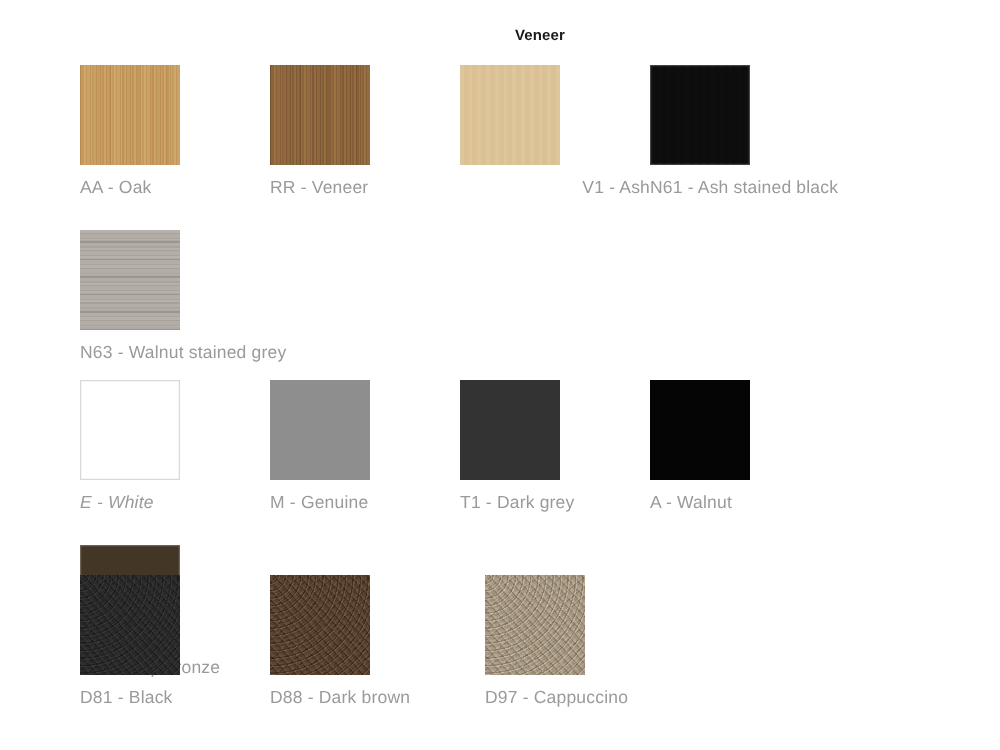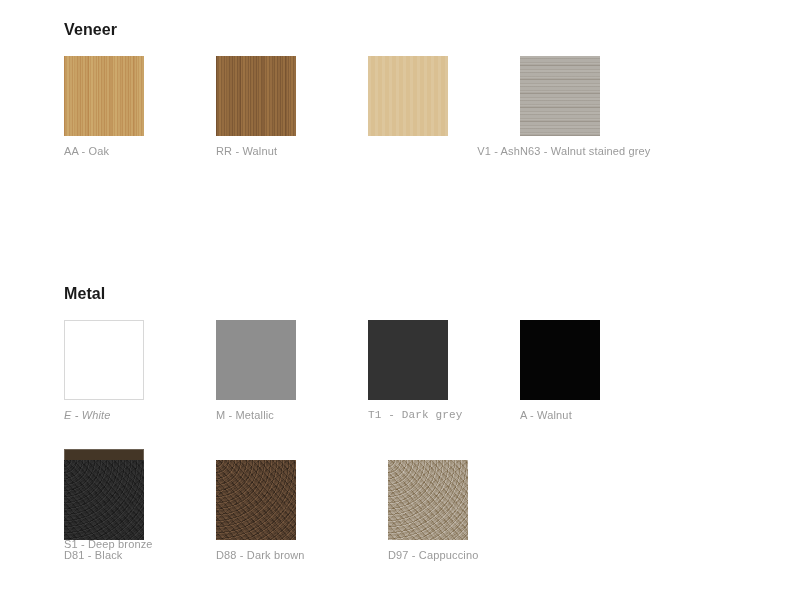--- a/index.html
+++ b/index.html
@@ -17,45 +17,46 @@
   .page {
     position: relative;
     width: 800px;
     height: 600px;
     background: #ffffff;
   }
   .section {
     padding: 0 0 0 64px;
   }
   .section-title {
-    font-size: 16px;
+    font-size: 12px;
     font-weight: 700;
     color: #1a1a1a;
     letter-spacing: 0.1px;
     margin: 0;
     line-height: 1;
+    text-align: center;
   }
   .swatch-grid {
     display: flex;
     flex-wrap: wrap;
     gap: 0;
   }
   .swatch-cell {
     width: 152px;
     box-sizing: border-box;
   }
   .swatch {
     width: 80px;
     height: 80px;
     position: relative;
     overflow: hidden;
     box-sizing: border-box;
   }
   .swatch-label {
-    font-size: 11px;
+    font-size: 14px;
     color: #9a9a9a;
     letter-spacing: 0.15px;
     line-height: 1;
     white-space: nowrap;
   }
 
   
   .tex-outline { border: 1px solid #d8d8d8; }
   .tex-hairline { box-shadow: inset 0 0 0 1px rgba(255,255,255,0.22); }
 
@@ -141,44 +142,47 @@
   <div id="sections-root">
       <div class="section" style="position: absolute; left: 0px; top: 22px;">
         <h2 class="section-title">Veneer</h2>
         <div class="swatch-grid" style="margin-top: 18px;">
           <div class="swatch-cell" style="margin-bottom: 28px;">
             <div class="swatch grain-v" style="background: rgb(196, 154, 94);"></div>
             <div class="swatch-label" style="margin-top: 10px;">AA - Oak</div>
           </div>
           <div class="swatch-cell" style="margin-bottom: 28px;">
             <div class="swatch grain-v" style="background: rgb(138, 99, 58);"></div>
-            <div class="swatch-label" style="margin-top: 10px;">RR - Walnut</div>
+            <div class="swatch-label" style="margin-top: 10px;">RR - Veneer</div>
           </div>
           <div class="swatch-cell" style="margin-bottom: 28px; text-align: right;">
             <div class="swatch grain-soft" style="background: rgb(220, 195, 151);"></div>
             <div class="swatch-label" style="margin-top: 10px;">V1 - Ash</div>
           </div>
           <div class="swatch-cell" style="margin-bottom: 28px;">
+            <div class="swatch grain-soft tex-hairline" style="background: rgb(13, 13, 13);"></div>
+            <div class="swatch-label" style="margin-top: 10px;">N61 - Ash stained black</div>
+          </div>
+          <div class="swatch-cell" style="margin-bottom: 28px;">
             <div class="swatch grain-h" style="background: rgb(168, 163, 155);"></div>
             <div class="swatch-label" style="margin-top: 10px;">N63 - Walnut stained grey</div>
           </div>
         </div>
       </div>
       <div class="section" style="position: absolute; left: 0px; top: 286px;">
-        <h2 class="section-title">Metal</h2>
         <div class="swatch-grid" style="margin-top: 18px;">
           <div class="swatch-cell" style="margin-bottom: 28px; font-style: italic;">
             <div class="swatch tex-outline" style="background: rgb(255, 255, 255);"></div>
             <div class="swatch-label" style="margin-top: 10px;">E - White</div>
           </div>
           <div class="swatch-cell" style="margin-bottom: 28px;">
             <div class="swatch" style="background: rgb(142, 142, 142);"></div>
-            <div class="swatch-label" style="margin-top: 10px;">M - Metallic</div>
-          </div>
-          <div class="swatch-cell" style=" font-family: Liberation Mono, monospace;">
+            <div class="swatch-label" style="margin-top: 10px;">M - Genuine</div>
+          </div>
+          <div class="swatch-cell" style="">
             <div class="swatch" style="background: rgb(51, 51, 51);"></div>
             <div class="swatch-label" style="margin-top: 10px;">T1 - Dark grey</div>
           </div>
           <div class="swatch-cell" style="margin-bottom: 28px;">
             <div class="swatch" style="background: rgb(5, 5, 5);"></div>
             <div class="swatch-label" style="margin-top: 10px;">A - Walnut</div>
           </div>
           <div class="swatch-cell" style="margin-bottom: 28px;">
             <div class="swatch tex-hairline" style="background: rgb(68, 54, 38);"></div>
             <div class="swatch-label" style="margin-top: 10px;">S1 - Deep bronze</div>

